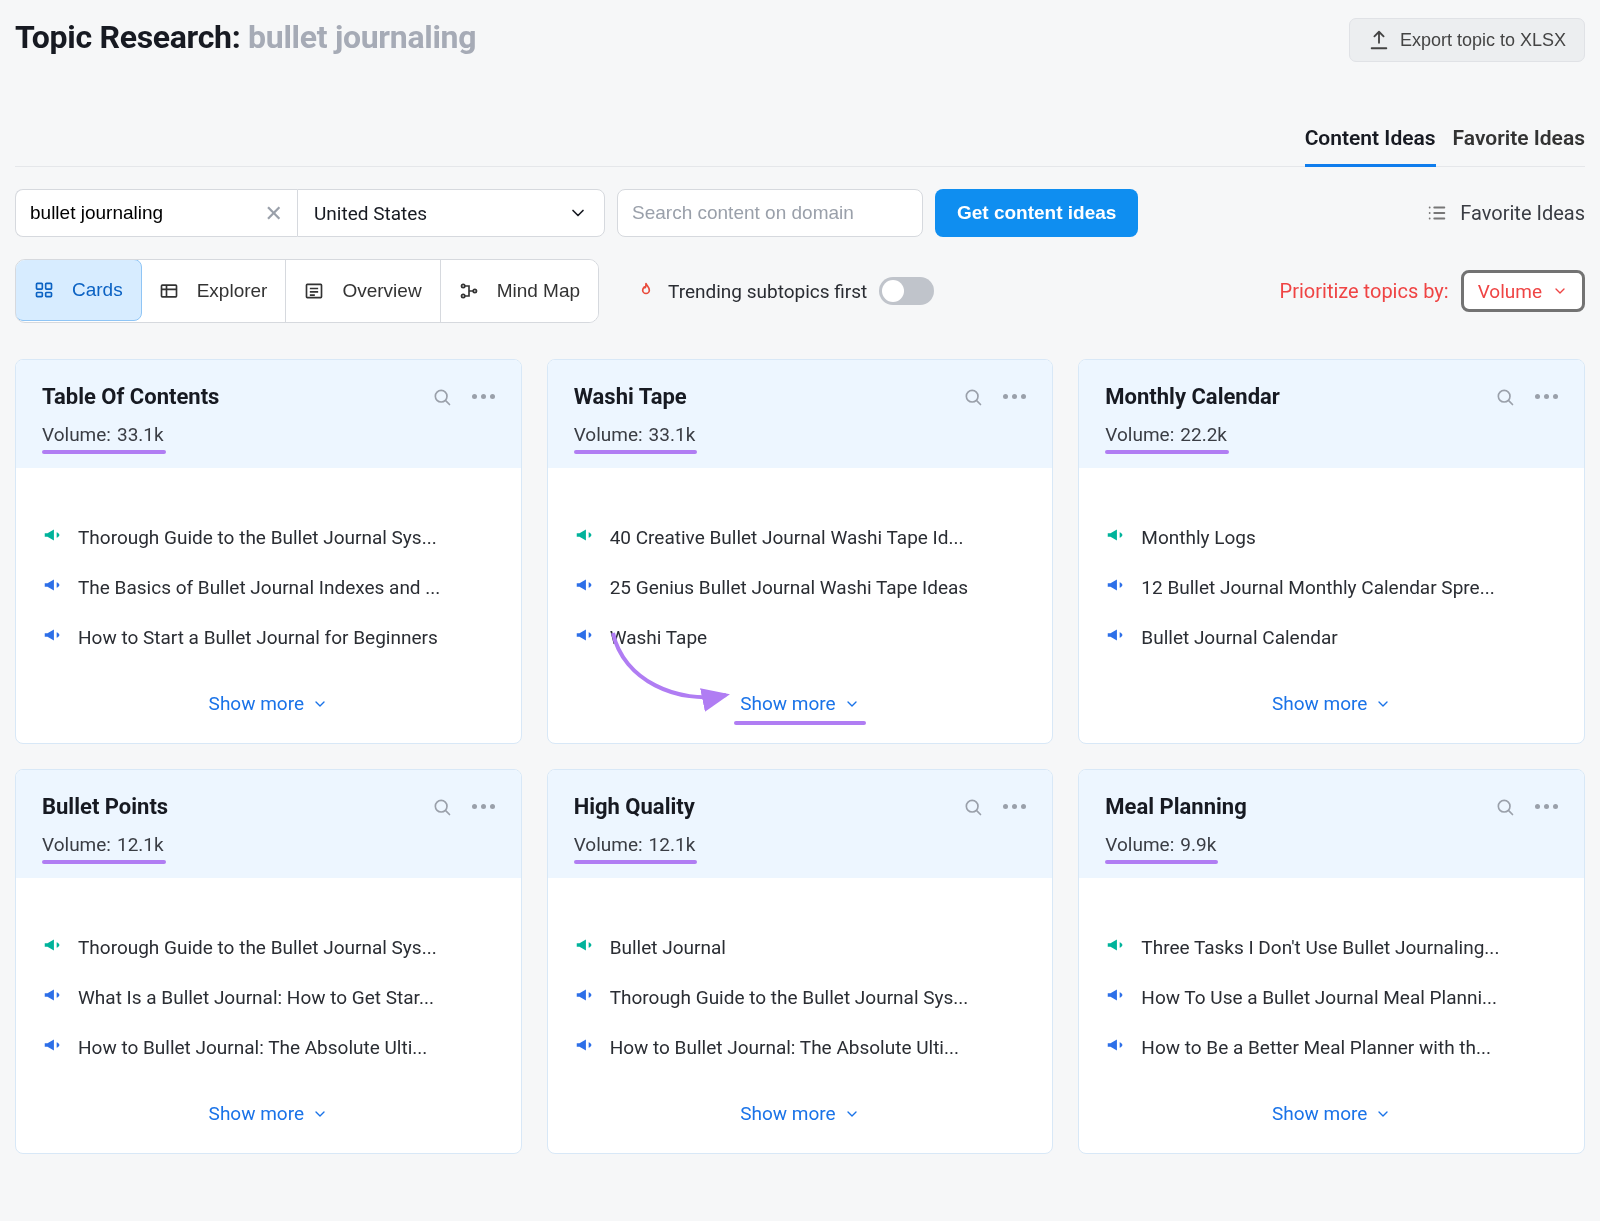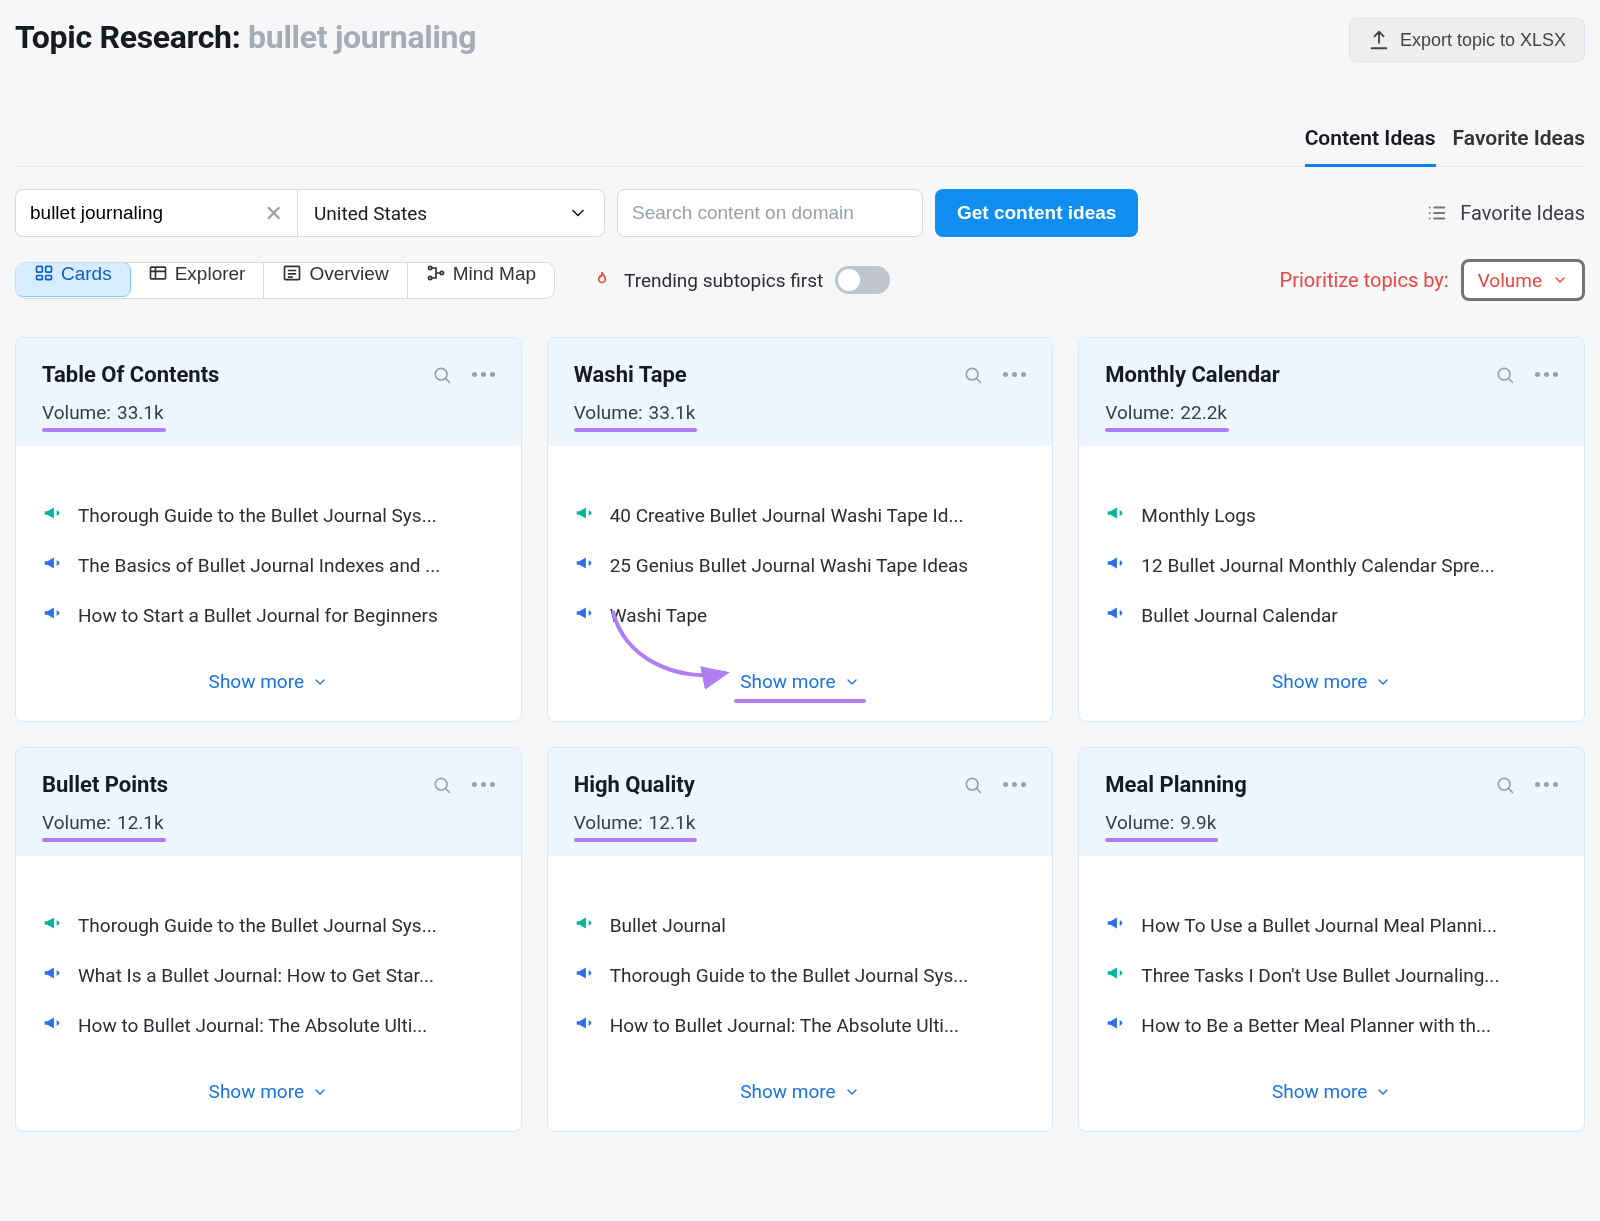--- a/index.html
+++ b/index.html
@@ -52,22 +52,22 @@
   .get-ideas-btn {
     height: 48px; padding: 0 22px; background: #0f8ef0; color: #fff;
     font-size: 19px; font-weight: 600; border: none; border-radius: 8px; cursor: pointer;
   }
   .fav-link { margin-left: auto; display: inline-flex; align-items: center; gap: 12px; font-size: 20px; color: #3a3d44; cursor: pointer; }
 
   
   .views-row { margin-top: 22px; display: flex; align-items: center; gap: 22px; }
   .btn-group { display: flex; border: 1px solid #d6d9de; border-radius: 10px; overflow: hidden; background: #fff; }
   .bg-btn {
-    display: inline-flex; align-items: flex-start; gap: 7px;
-    height: 35px; padding: 0 18px; font-size: 19px; color: #333;
+    display: inline-flex; align-items: center; gap: 18px;
+    height: 62px; padding: 0 18px; font-size: 19px; color: #333;
     background: #fff; border: none; border-right: 1px solid #d6d9de; cursor: pointer;
   }
   .bg-btn:last-child { border-right: none; }
   .bg-btn.active { background: #d7ecff; color: #0b62c3; border: 1px solid #8fc5f5; border-radius: 8px; margin: -1px; position: relative; z-index: 1; }
   .trending { display: inline-flex; align-items: center; gap: 12px; font-size: 19px; color: #2a2d33; margin-left: 15px; }
   .flame { color: #e94b3c; }
   .toggle {
     width: 55px; height: 28px; border-radius: 14px; background: #c0c4cb; position: relative; cursor: pointer;
   }
   .toggle::after { content: ""; position: absolute; width: 22px; height: 22px; border-radius: 50%; background: #fff; top: 3px; left: 3px; }
@@ -477,30 +477,30 @@
             </svg>
             <span class="dots">
               <span class="dot"></span>
               <span class="dot"></span>
               <span class="dot"></span>
             </span>
           </div>
         </div><span class="vol-wrap"><span class="vol-label">Volume:</span><span class="vol-val">9.9k</span><span class="vol-underline"></span></span></div>
       <div class="card-body">
         <div class="idea-item">
+          <span class="mega mega-green"><svg>
+              <use href="#ic-mega"></use>
+            </svg></span>
+          <span class="idea-text">Three Tasks I Don't Use Bullet Journaling...</span>
+        </div>
+        <div class="idea-item">
           <span class="mega mega-blue"><svg>
               <use href="#ic-mega"></use>
             </svg></span>
           <span class="idea-text">How To Use a Bullet Journal Meal Planni...</span>
-        </div>
-        <div class="idea-item">
-          <span class="mega mega-green"><svg>
-              <use href="#ic-mega"></use>
-            </svg></span>
-          <span class="idea-text">Three Tasks I Don't Use Bullet Journaling...</span>
         </div>
         <div class="idea-item">
           <span class="mega mega-blue"><svg>
               <use href="#ic-mega"></use>
             </svg></span>
           <span class="idea-text">How to Be a Better Meal Planner with th...</span>
         </div>
       </div>
       <div class="show-more-row"><span class="show-more" style="position: relative;">
           <span>Show more</span>

